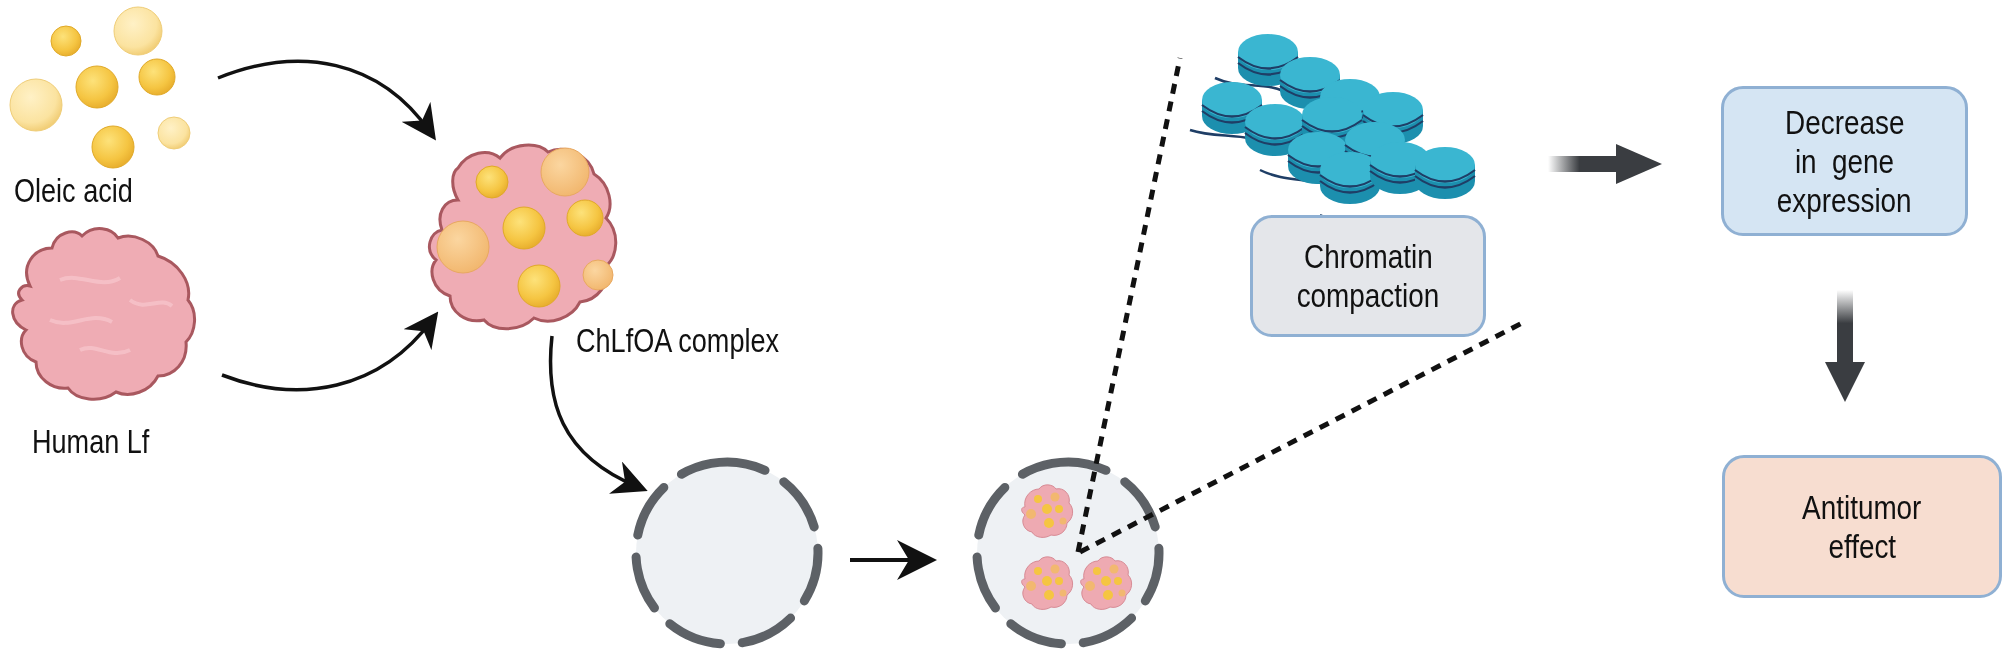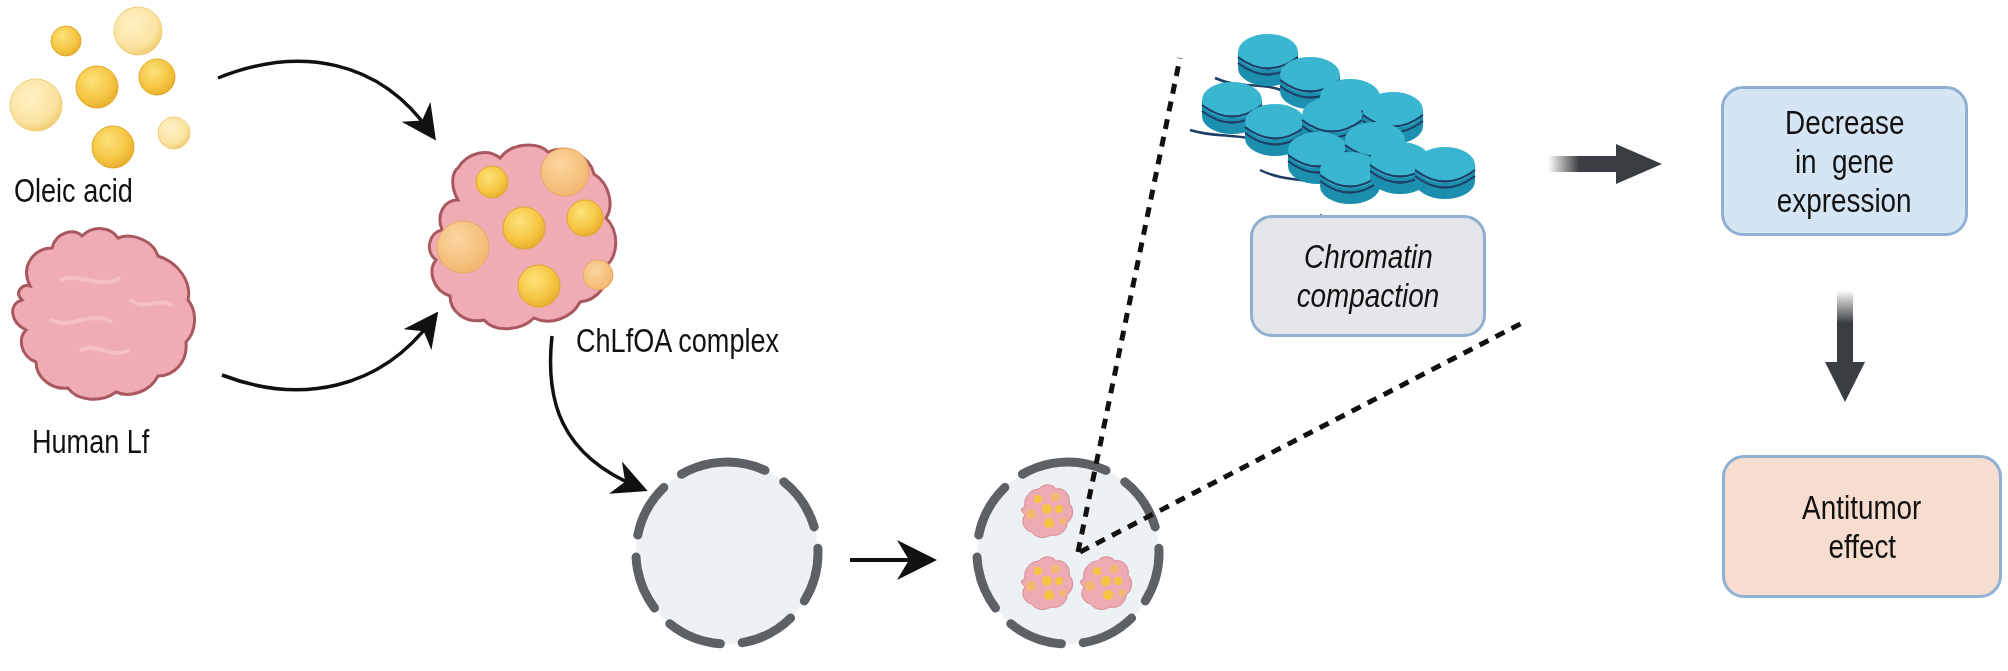--- a/index.html
+++ b/index.html
@@ -146,21 +146,21 @@
       <rect x="1837" y="290" width="16" height="74" fill="url(#fadeV)"></rect>
       <path d="M1825,362 L1865,362 L1845,402 Z" fill="#3a3d41"></path>
     </g>
   </svg>
 
   <div class="label narrow" style="left:14px; top:172px;">Oleic acid</div>
   <div class="label narrow" style="left:32px; top:423px;">Human Lf</div>
   <div class="label narrow" style="left:576px; top:322px;">ChLfOA complex</div>
 
 
-  <div class="box" style="left:1250px; top:215px; width:236px; height:122px; background:#e4e6ea;font-style:italic;">
+  <div class="box" style="left:1250px; top:215px; width:236px; height:122px; background:#e4e6ea;">
     <span>Chromatin</span>
     <span>compaction</span>
   </div>
 
   <div class="box" style="left:1721px; top:86px; width:247px; height:150px; background:#d5e5f3;">
     <span>Decrease</span>
     <span style="white-space:pre;">in  gene</span>
     <span>expression</span>
   </div>
 

